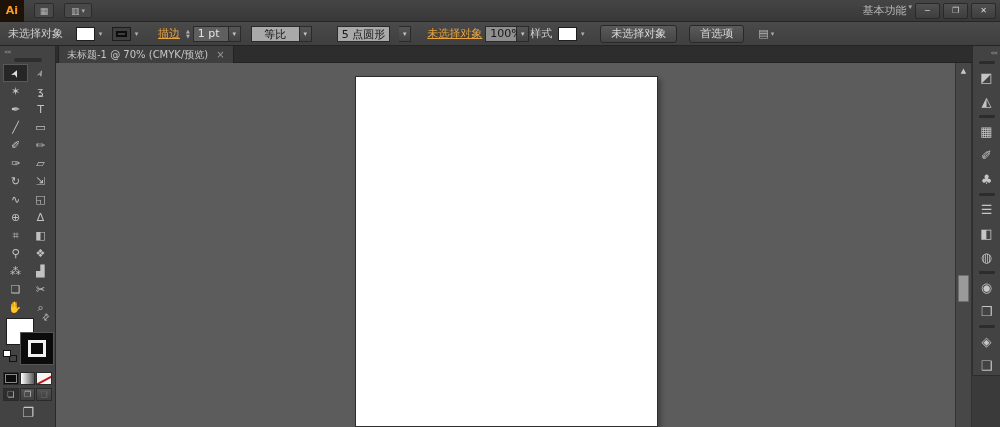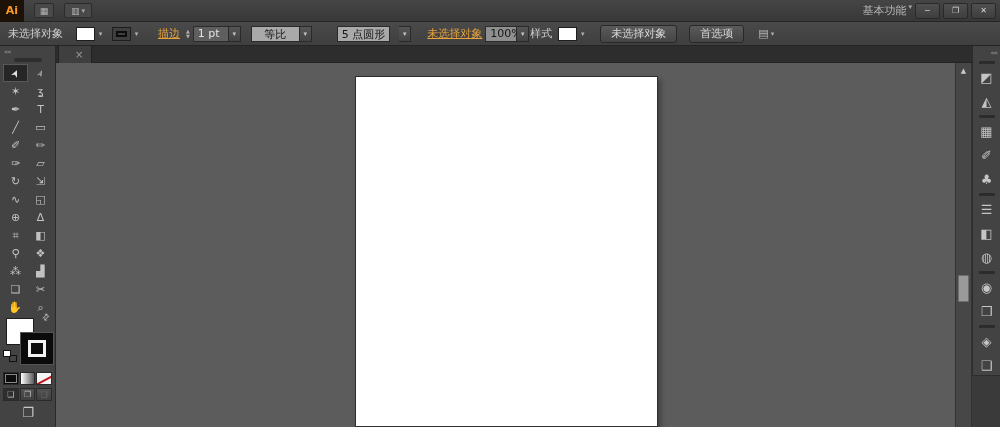--- a/index.html
+++ b/index.html
@@ -209,20 +209,21 @@
     <div class="ctrl-button">首选项</div>
 
     <div class="panel-flyout">
       <span style="font-size:11px;">▤</span>
       <span class="dd">▾</span>
     </div>
   </div>
 
   <div class="tabbar">
     <div class="doc-tab">
+      <span>未标题-1 @ 70% (CMYK/预览)</span>
       <span class="tab-close">×</span>
     </div>
   </div>
 
   <div class="toolbar">
     <div class="tb-head">
       <span>««</span>
     </div>
     <div class="grip"></div>
 

